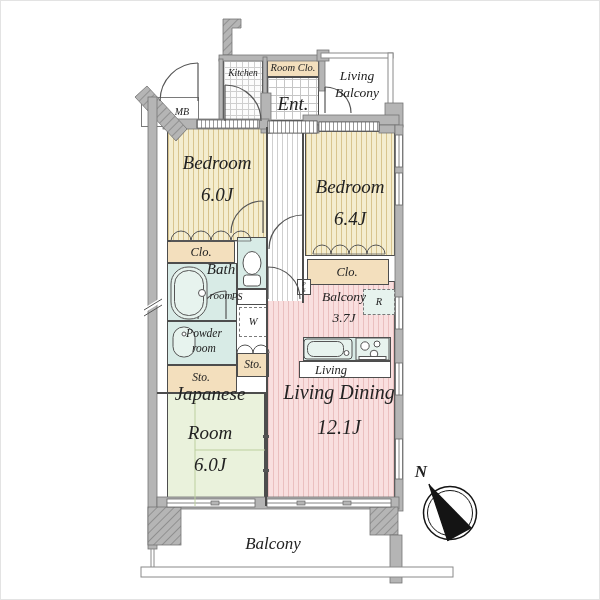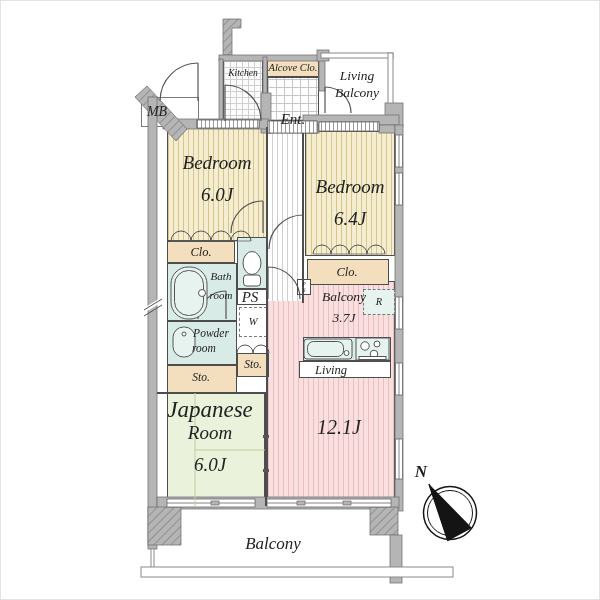--- a/index.html
+++ b/index.html
@@ -217,47 +217,48 @@
 
     <g>
       <circle class="compass" cx="449" cy="512" r="26.5" stroke-width="1.5"></circle>
       <circle class="compass" cx="449" cy="512" r="22.5" stroke-width="1"></circle>
       <path d="M428 483 L447 540" stroke="#141414" stroke-width="1.5" fill="none"></path>
       <polygon points="428,483 471,527 447,540" fill="#141414"></polygon>
     </g>
   </svg>
 
   <div class="lbl" style="left:242px;top:73px;font-size:9.5px">Kitchen</div>
-  <div class="lbl" style="left:292px;top:67px;font-size:10.5px">Alcove Clo.</div>
-  <div class="lbl" style="left:292px;top:118px;font-size:15px">Ent.</div>
+  <div class="lbl" style="left:292px;top:67px;font-size:10.5px">Room Clo.</div>
+  <div class="lbl" style="left:292px;top:102px;font-size:19px">Ent.</div>
   <div class="lbl" style="left:356px;top:75px;font-size:13.5px">Living</div>
   <div class="lbl" style="left:356px;top:92px;font-size:13.5px">Balcony</div>
-  <div class="lbl" style="left:156px;top:111px;font-size:14px">MB</div>
+  <div class="lbl" style="left:181px;top:111px;font-size:10px">MB</div>
   <div class="lbl" style="left:216px;top:161px;font-size:19px">Bedroom</div>
   <div class="lbl" style="left:216px;top:193px;font-size:19px">6.0J</div>
   <div class="lbl" style="left:349px;top:185px;font-size:19px">Bedroom</div>
   <div class="lbl" style="left:349px;top:217px;font-size:19px">6.4J</div>
   <div class="lbl" style="left:200px;top:251px;font-size:12.5px">Clo.</div>
   <div class="lbl" style="left:346px;top:271px;font-size:12.5px">Clo.</div>
-  <div class="lbl" style="left:220px;top:275px;font-size:11px">Bath</div>
+  <div class="lbl" style="left:220px;top:268px;font-size:15px">Bath</div>
   <div class="lbl" style="left:220px;top:294px;font-size:11px">room</div>
-  <div class="lbl" style="left:249px;top:296px;font-size:15px">PS</div>
+  <div class="lbl" style="left:236px;top:296px;font-size:10px">PS</div>
   <div class="lbl" style="left:252px;top:321px;font-size:10.5px">W</div>
-  <div class="lbl" style="left:210px;top:333px;font-size:11.5px">Powder</div>
+  <div class="lbl" style="left:203px;top:333px;font-size:11.5px">Powder</div>
   <div class="lbl" style="left:203px;top:348px;font-size:11.5px">room</div>
   <div class="lbl" style="left:200px;top:377px;font-size:11.5px">Sto.</div>
   <div class="lbl" style="left:252px;top:364px;font-size:11.5px">Sto.</div>
   <div class="lbl" style="left:343px;top:296px;font-size:13.5px">Balcony</div>
   <div class="lbl" style="left:343px;top:317px;font-size:13.5px">3.7J</div>
   <div class="lbl" style="left:378px;top:301px;font-size:10.5px">R</div>
   <div class="psv" style="left:296px;top:278px;width:14px;height:16px;font-size:5.5px">
     <span>P</span>
     <span>S</span>
   </div>
   <div class="lbl" style="left:330px;top:369px;font-size:12.5px">Living</div>
+  <div class="lbl" style="left:338px;top:391px;font-size:20px">Living Dining</div>
   <div class="lbl" style="left:338px;top:426px;font-size:20px">12.1J</div>
-  <div class="lbl" style="left:209px;top:408px;font-size:23px">Japanese</div>
+  <div class="lbl" style="left:209px;top:392px;font-size:19px">Japanese</div>
   <div class="lbl" style="left:209px;top:431px;font-size:19px">Room</div>
   <div class="lbl" style="left:209px;top:463px;font-size:19px">6.0J</div>
   <div class="lbl" style="left:272px;top:542px;font-size:17px">Balcony</div>
   <div class="lbl" style="left:420px;top:470px;font-size:17px;font-weight:600">N</div>
 
 </div>
 
 </body></html>

